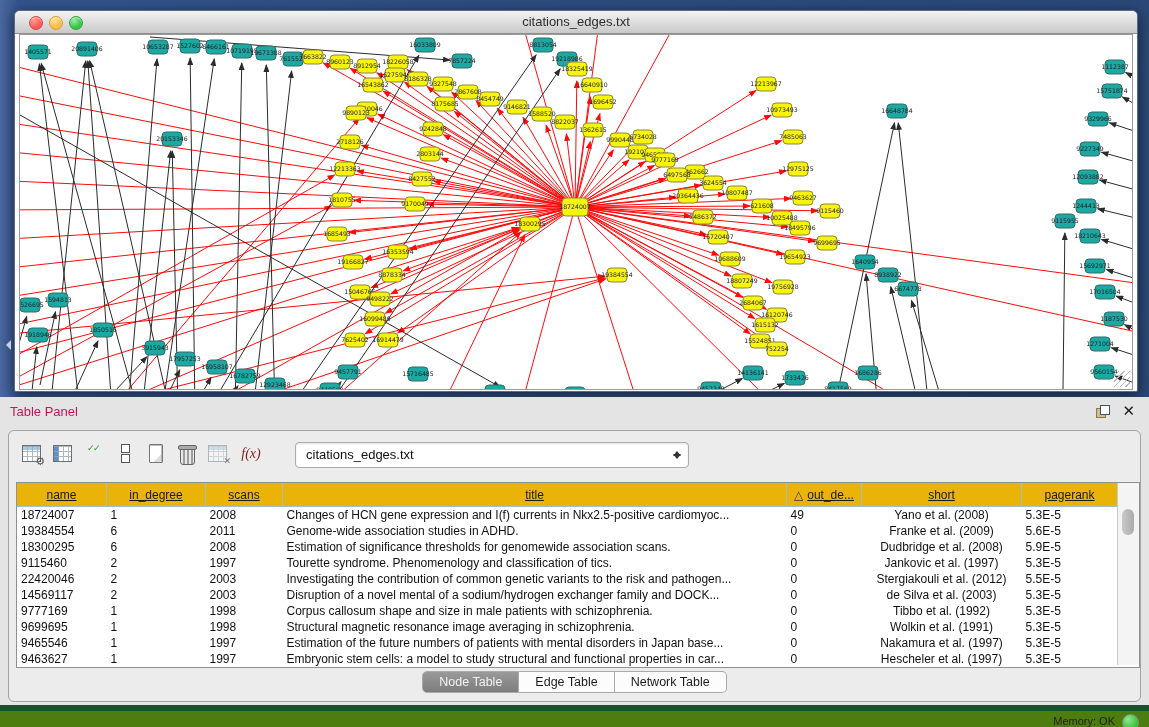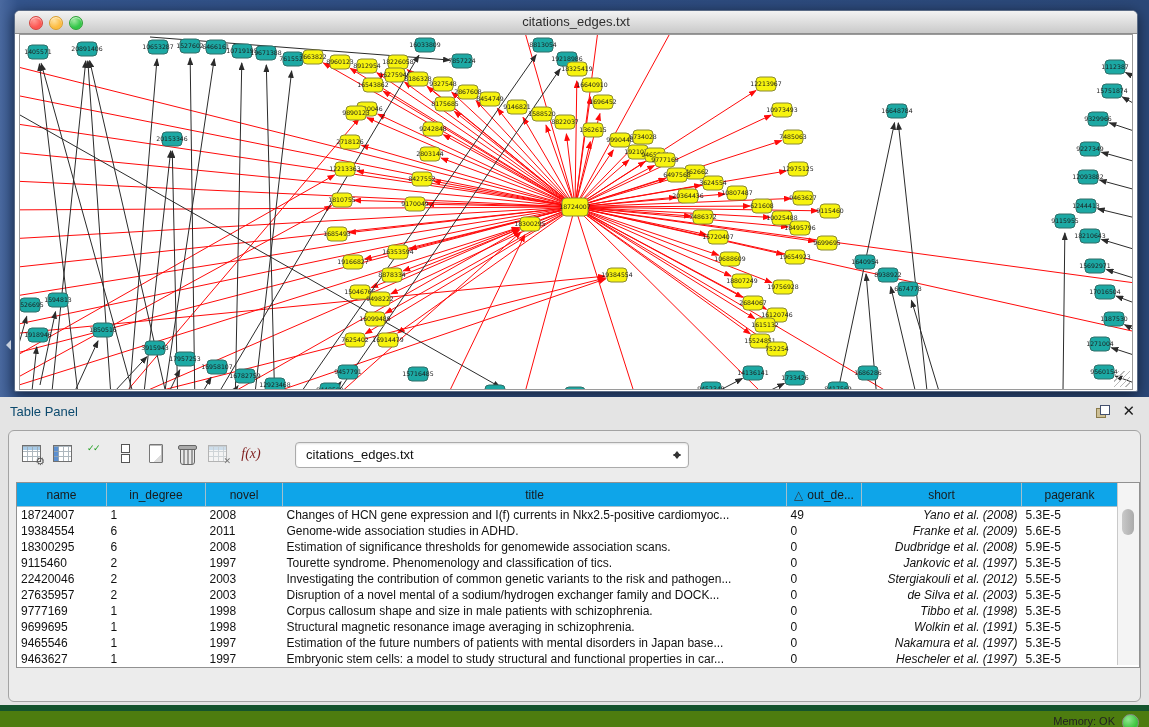--- a/index.html
+++ b/index.html
@@ -18,21 +18,21 @@
   .wtitle{position:absolute;left:0;right:0;top:3px;text-align:center;font-size:13px;color:#2e2e2e;}
   .gcanvas{position:absolute;left:4px;right:4px;top:23px;bottom:1px;background:#fff;border:1px solid #9a9a9a;overflow:hidden;}
   .gcanvas svg{display:block;}
   .grip{position:absolute;right:2px;bottom:2px;width:16px;height:16px;
     background:repeating-linear-gradient(135deg,transparent 0 3px,#b9b9b9 3px 4px);}
   .sash{position:absolute;left:1px;top:340px;width:0;height:0;border:5px solid transparent;border-right-color:#C7CFDD;}
   .node-label{font-family:"DejaVu Sans",sans-serif;font-size:6.2px;fill:#1c1c1c;text-anchor:middle;}
   
   .tpanel{position:absolute;left:0;top:397px;width:1149px;height:308px;background:#E4E4E4;}
   .tp-head{position:absolute;left:0;top:0;right:0;height:30px;}
-  .tp-title{position:absolute;left:10px;top:7px;font-size:13px;color:#0c4a6e;}
+  .tp-title{position:absolute;left:10px;top:7px;font-size:13px;color:#be185d;}
   .tp-float{position:absolute;right:40px;top:8px;width:13px;height:13px;cursor:pointer;}
   .tp-float .sq1{position:absolute;left:0;top:3px;width:8px;height:8px;border:1px solid #8a7a4a;background:#cdbf95;}
   .tp-float .sq2{position:absolute;left:4px;top:0;width:8px;height:8px;border:1px solid #44506e;background:#fff;}
   .tp-close{position:absolute;right:14px;top:5px;font-size:15px;font-weight:bold;color:#1a1a1a;cursor:pointer;line-height:18px;}
   .tp-body{position:absolute;left:8px;right:8px;top:33px;height:270px;background:#ECECEC;
     border:1px solid #A3A3A3;border-radius:6px;}
   
   .tbar{position:absolute;left:8px;top:8px;right:8px;height:38px;}
   .tbicons{position:absolute;left:4px;top:4px;display:flex;align-items:center;gap:9px;}
   .tbicon{position:relative;width:22px;height:22px;cursor:pointer;}
@@ -59,25 +59,25 @@
   .combo{position:absolute;left:278px;top:3px;width:392px;height:24px;background:#fff;border:1px solid #ABABAB;
      border-radius:4px;box-shadow:inset 0 1px 2px rgba(0,0,0,.12);cursor:pointer;}
   .combo .val{position:absolute;left:10px;top:4px;font-size:13px;color:#111;}
   .stepper{position:absolute;right:6px;top:4px;width:11px;height:16px;}
   .stepper .up,.stepper .dn{position:absolute;left:2px;width:0;height:0;border:4px solid transparent;}
   .stepper .up{top:0;border-bottom:5px solid #333;}
   .stepper .dn{bottom:0;border-top:5px solid #333;}
   
   .twrap{position:absolute;left:7px;top:51px;width:1122px;height:184px;border:1px solid #919191;background:#fff;overflow:hidden;}
   table.attr{border-collapse:collapse;table-layout:fixed;width:1100px;font-size:12px;}
-  table.attr th{height:21px;background:#0ea5e9;border:1px solid #A3BFCC;border-top:none;
-     font-weight:normal;color:#1a1a1a;text-align:center;overflow:hidden;white-space:nowrap;}
+  table.attr th{height:21px;background:#eab308;border:1px solid #A3BFCC;border-top:none;
+     font-weight:normal;color:#1a1a1a;text-align:center;overflow:hidden;white-space:nowrap;text-decoration:underline;}
   table.attr th:first-child{border-left:none;}
   table.attr td{height:16px;padding:0 4px;color:#111;overflow:hidden;white-space:nowrap;}
-  td.c-short{text-align:right;font-style:italic;}
+  td.c-short{text-align:center;}
   .sortind{display:inline-block;margin-right:4px;color:#333;}
   .vscroll{position:absolute;right:0;top:0;width:21px;height:182px;background:#F4F4F4;border-left:1px solid #C9C9C9;}
   .vthumb{position:absolute;left:4px;top:26px;width:12px;height:26px;border-radius:7px;background:linear-gradient(90deg,#c9c9c9,#ababab);}
   
   .tabs{position:absolute;left:0;right:0;top:240px;display:flex;justify-content:center;}
   .tabseg{height:20px;line-height:20px;padding:0 16px;font-size:12.5px;background:#FCFCFC;color:#1c1c1c;
      border:1px solid #A9A9A9;border-left:none;cursor:pointer;}
   .tabseg:first-child{border-left:1px solid #A9A9A9;border-radius:5px 0 0 5px;}
   .tabseg:last-child{border-radius:0 5px 5px 0;}
   .tabseg.active{background:linear-gradient(#9a9a9a,#7d7d7d);color:#f2f2f2;}
@@ -775,21 +775,21 @@
             <span class="dn"></span>
         </span>
       </div>
     </div>
     <div class="twrap">
       <table class="attr">
         <thead>
             <tr id="thr">
               <th style="width: 87px;">name</th>
               <th style="width: 96px; margin-top: 41px;">in_degree</th>
-              <th style="width: 74px;">novel</th>
+              <th style="width: 74px;">scans</th>
               <th style="width: 501px;">title</th>
               <th style="width: 72px;"><span class="sortind">△</span>out_de...</th>
               <th style="width: 157px;">short</th>
               <th style="width: 93px;">pagerank</th>
             </tr>
           </thead>
         <tbody id="tbody">
             <tr>
               <td>18724007</td>
               <td>1</td>
@@ -829,35 +829,35 @@
             <tr>
               <td>22420046</td>
               <td>2</td>
               <td>2003</td>
               <td>Investigating the contribution of common genetic variants to the risk and pathogen...</td>
               <td>0</td>
               <td class="c-short">Stergiakouli et al. (2012)</td>
               <td>5.5E-5</td>
             </tr>
             <tr>
-              <td>27635957</td>
+              <td>14569117</td>
               <td>2</td>
               <td>2003</td>
               <td>Disruption of a novel mental of a sodium/hydrogen exchanger family and DOCK...</td>
               <td>0</td>
               <td class="c-short">de Silva et al. (2003)</td>
               <td>5.3E-5</td>
             </tr>
             <tr>
               <td>9777169</td>
               <td>1</td>
               <td>1998</td>
               <td>Corpus callosum shape and size in male patients with schizophrenia.</td>
               <td>0</td>
-              <td class="c-short">Tibbo et al. (1998)</td>
+              <td class="c-short">Tibbo et al. (1992)</td>
               <td>5.3E-5</td>
             </tr>
             <tr>
               <td>9699695</td>
               <td>1</td>
               <td>1998</td>
               <td>Structural magnetic resonance image averaging in schizophrenia.</td>
               <td>0</td>
               <td class="c-short">Wolkin et al. (1991)</td>
               <td>5.3E-5</td>
@@ -879,19 +879,24 @@
               <td>0</td>
               <td class="c-short">Hescheler et al. (1997)</td>
               <td>5.3E-5</td>
             </tr>
           </tbody>
       </table>
       <div class="vscroll">
         <div class="vthumb"></div>
       </div>
     </div>
+    <div class="tabs">
+        <div class="tabseg active">Node Table</div>
+        <div class="tabseg">Edge Table</div>
+        <div class="tabseg">Network Table</div>
+      </div>
   </div>
 </div>
 
 <div class="statusbar">
   <span class="mem">Memory: OK</span>
   <span class="memdot"></span>
 </div>
 
 </body></html>

